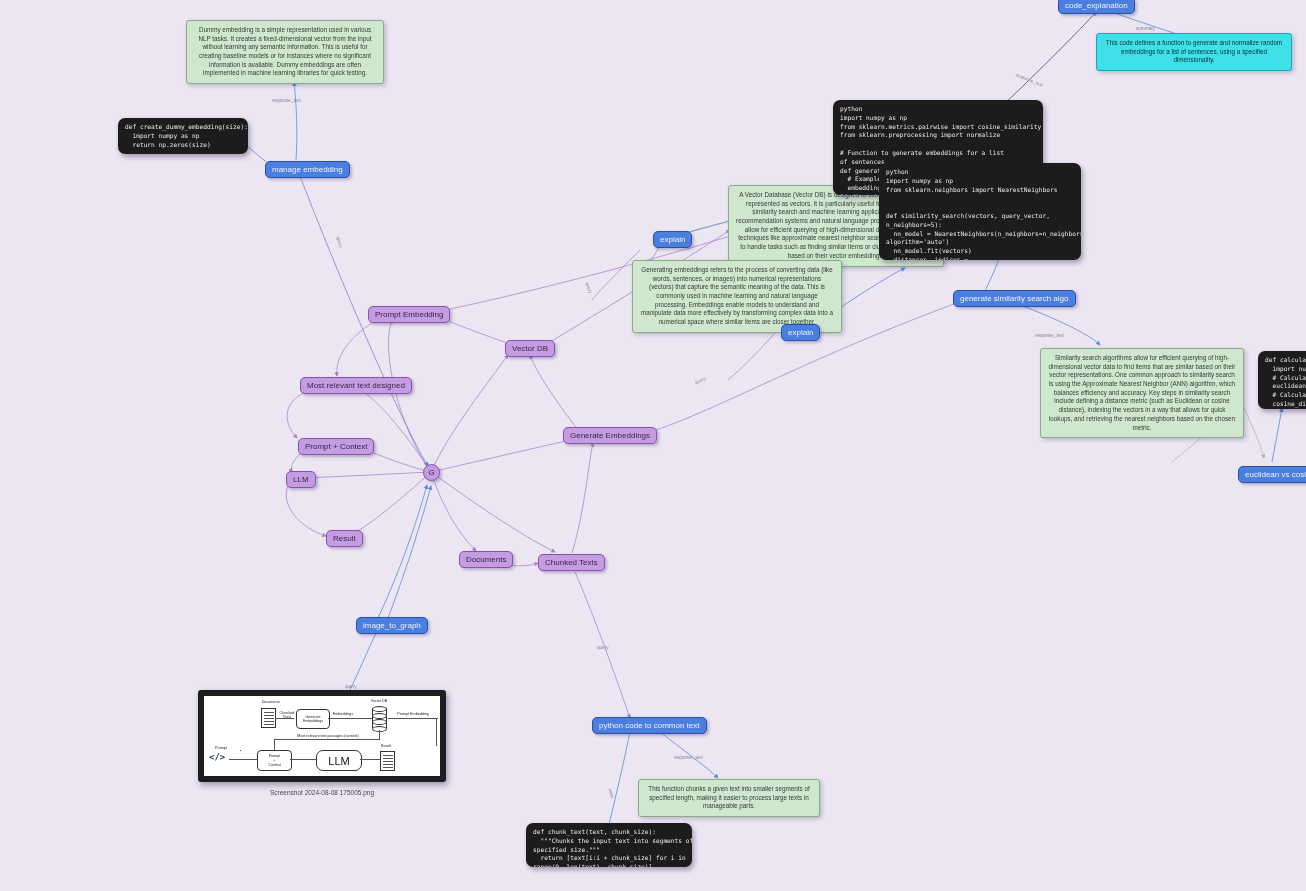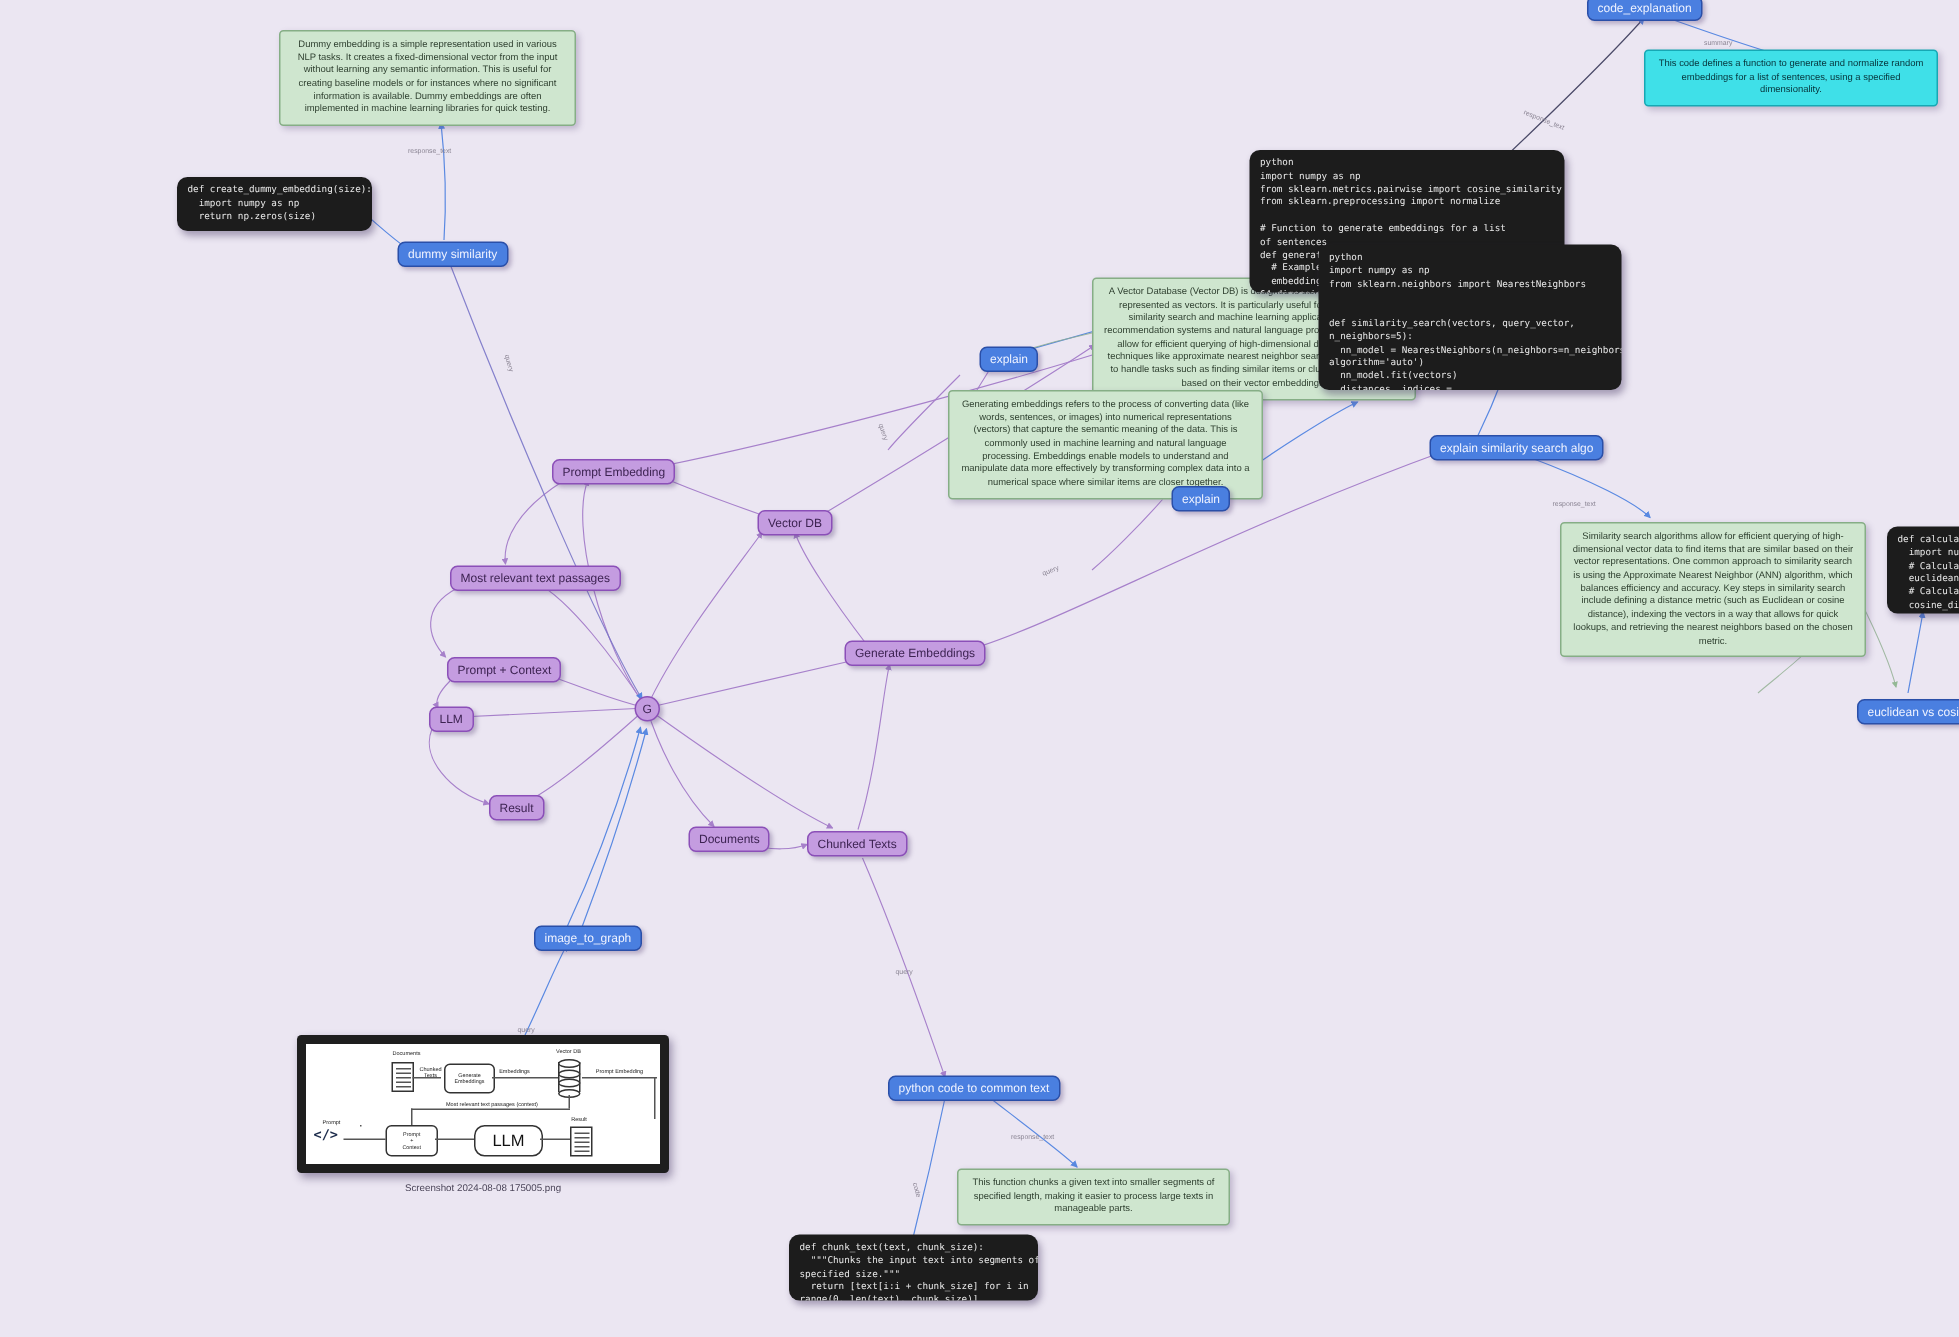--- a/index.html
+++ b/index.html
@@ -364,45 +364,45 @@
       </div>
       <div class="d-line" style="left:36px;top:54px;width:.6px;height:.6px;"></div>
     </div>
   </div>
   <div class="imgcaption" style="left:198px;top:789px;width:248px;">Screenshot 2024-08-08 175005.png</div>
 
   <div class="node purple hub" style="left:423px;top:464px;">G</div>
 
   <div class="node purple" style="left:368px;top:306px;">Prompt Embedding</div>
 
-  <div class="node purple" style="left:300px;top:377px;">Most relevant text passages</div>
+  <div class="node purple" style="left:300px;top:377px;">Most relevant text designed</div>
 
   <div class="node purple" style="left:298px;top:438px;">Prompt + Context</div>
 
   <div class="node purple" style="left:286px;top:471px;">LLM</div>
 
   <div class="node purple" style="left:326px;top:530px;">Result</div>
 
   <div class="node purple" style="left:505px;top:340px;">Vector DB</div>
 
   <div class="node purple" style="left:563px;top:427px;">Generate Embeddings</div>
 
   <div class="node purple" style="left:459px;top:551px;">Documents</div>
 
   <div class="node purple" style="left:538px;top:554px;">Chunked Texts</div>
 
-  <div class="node blue" style="left:265px;top:161px;">dummy similarity</div>
+  <div class="node blue" style="left:265px;top:161px;">manage embedding</div>
 
   <div class="node blue" style="left:356px;top:617px;">image_to_graph</div>
 
   <div class="node blue" style="left:592px;top:717px;">python code to common text</div>
 
   <div class="node blue" style="left:653px;top:231px;">explain</div>
 
   <div class="node blue" style="left:781px;top:324px;">explain</div>
 
-  <div class="node blue" style="left:953px;top:290px;">explain similarity search algo</div>
+  <div class="node blue" style="left:953px;top:290px;">generate similarity search algo</div>
 
   <div class="node blue" style="left:1058px;top:-3px;">code_explanation</div>
 
   <div class="node blue" style="left:1238px;top:466px;">euclidean vs cosine d</div>
 
 </div>
 
 </body></html>

